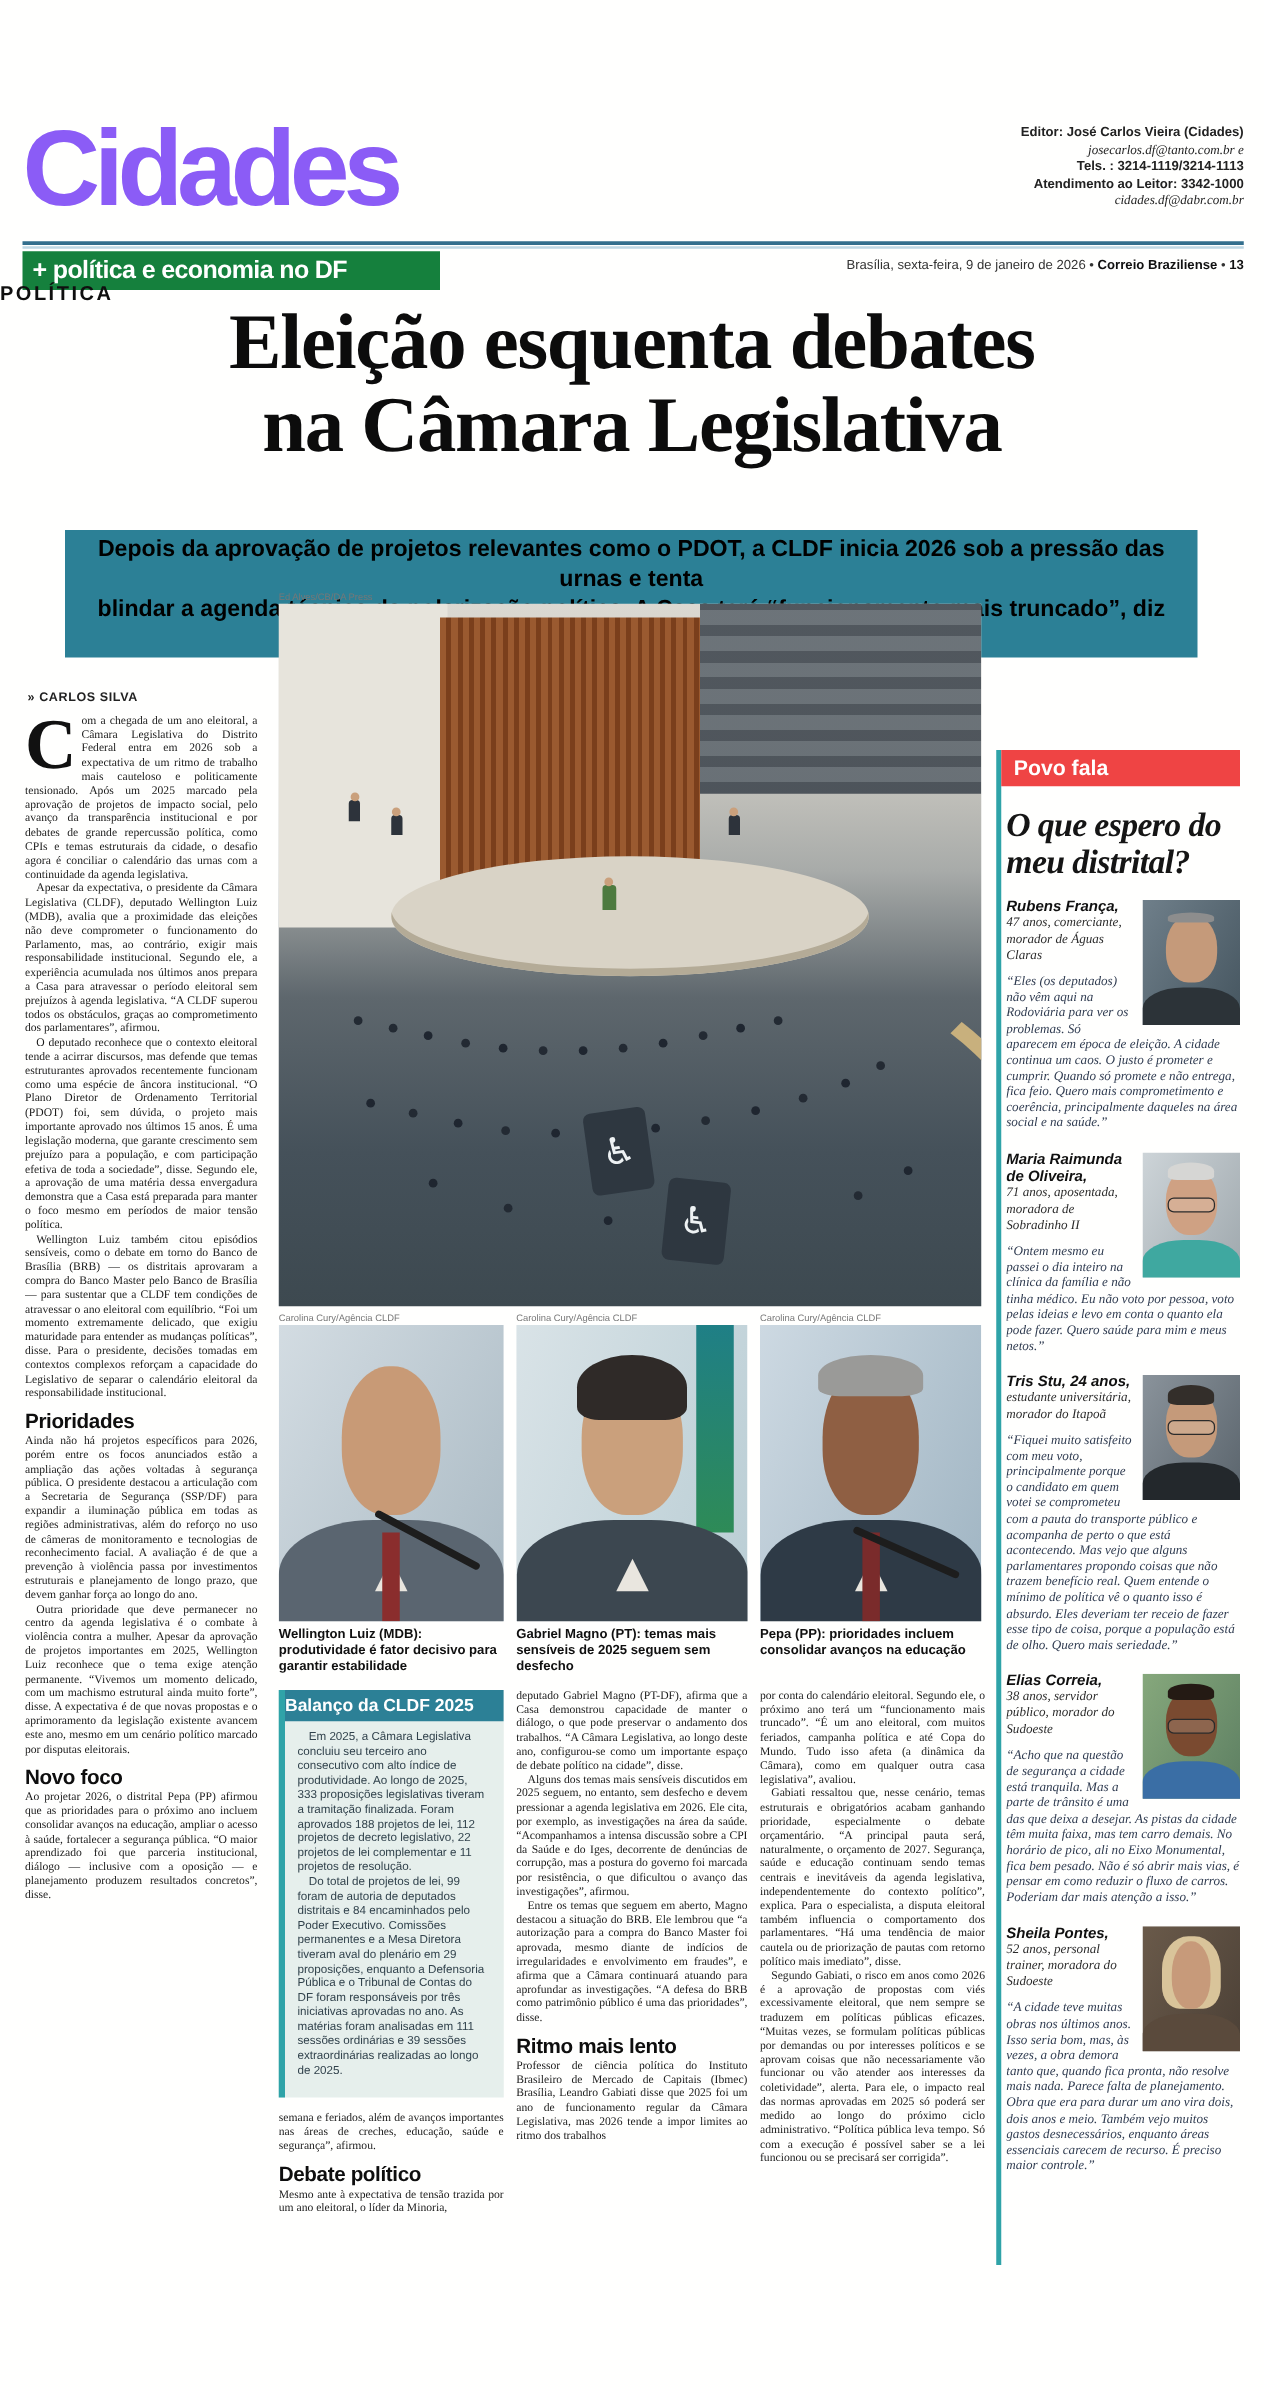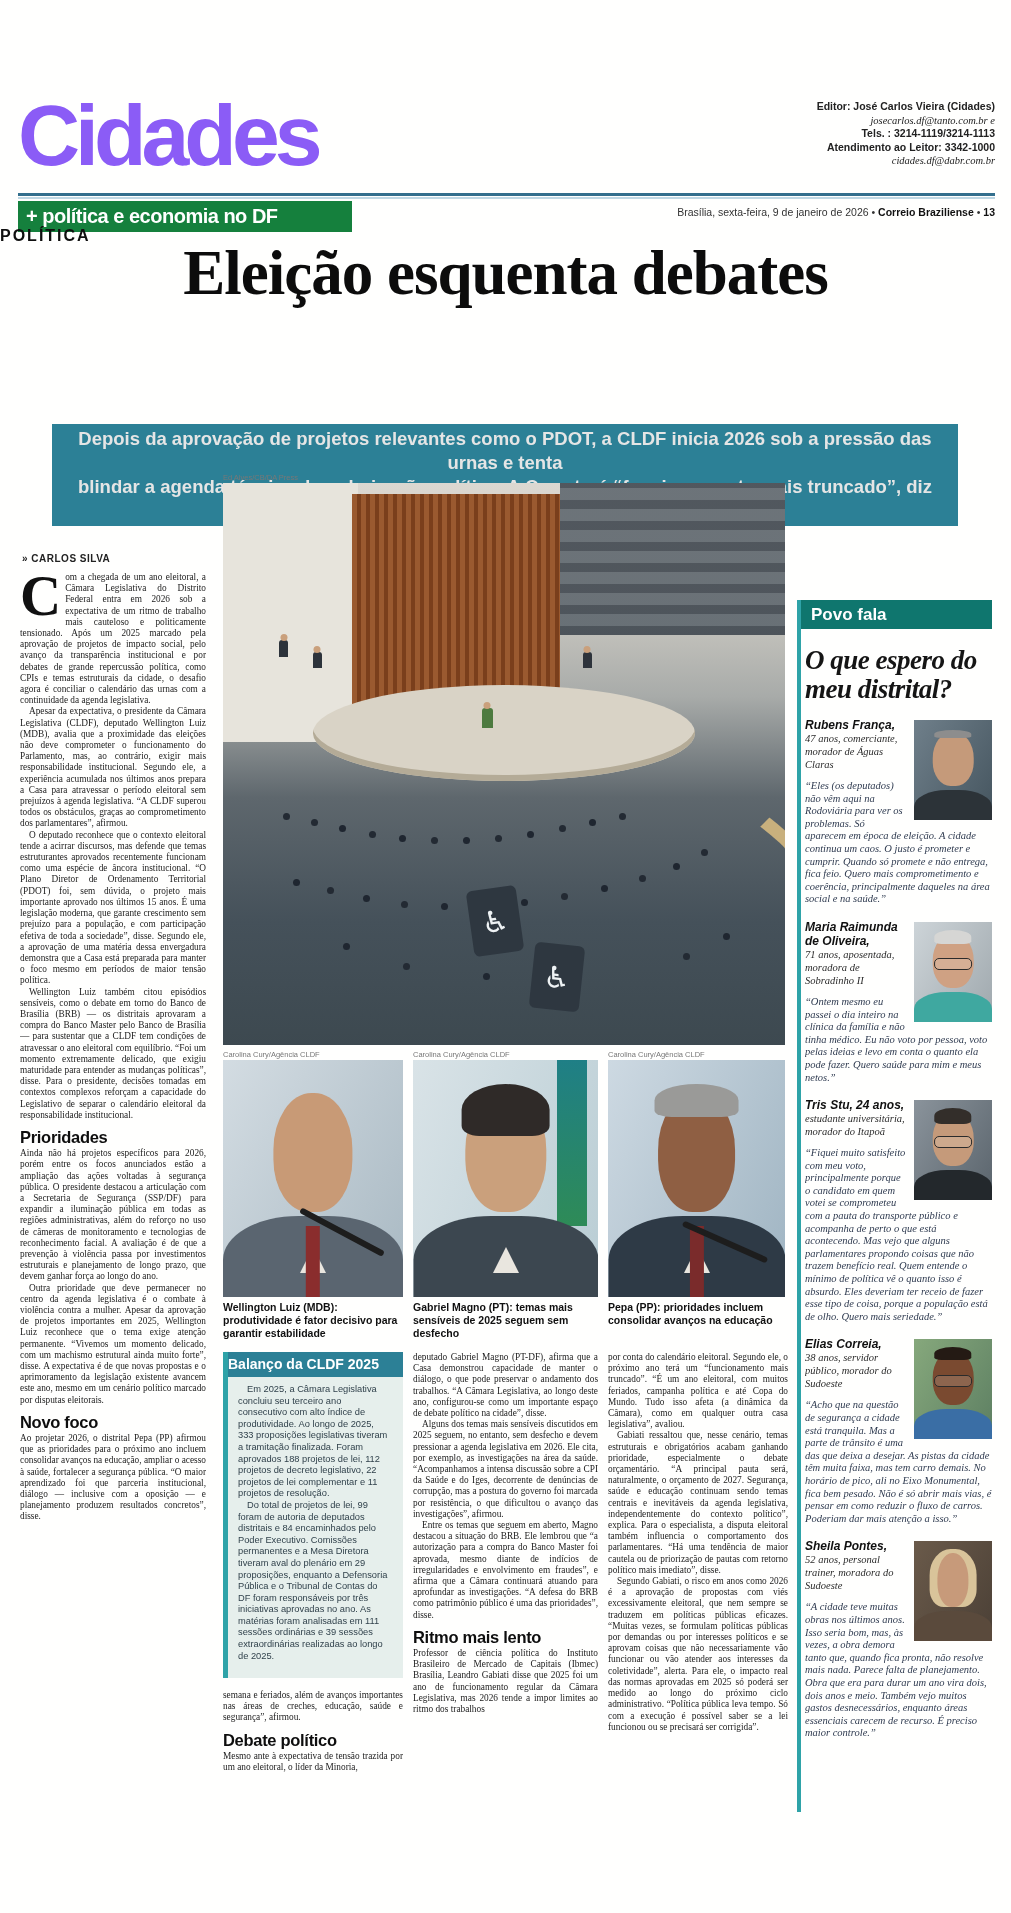--- a/index.html
+++ b/index.html
@@ -20,21 +20,21 @@
   .dateline{position:absolute;right:16px;top:206px;font-family:"Liberation Sans",sans-serif;
         font-size:10.5px;color:#333;}
   .dateline b{color:#111;}
   
   .kicker{position:absolute;left:0;top:227px;width:100%;
         font-family:"Liberation Sans",sans-serif;font-weight:bold;font-size:16px;
         letter-spacing:2px;color:#0f0f0f;}
   .headline{position:absolute;left:0;top:240px;width:100%;text-align:center;
         font-family:"Liberation Serif",serif;font-weight:bold;font-size:63px;
         line-height:67px;color:#0c0c0c;letter-spacing:-1px;}
-  .deck{position:absolute;left:52px;top:424px;width:906px;background:#2c8096;color:#e5e5e5;
+  .deck{position:absolute;left:52px;top:424px;width:906px;background:#2c8096;color:#000000;
         font-family:"Liberation Sans",sans-serif;font-weight:bold;font-size:18.5px;
         line-height:24px;text-align:center;padding:3px 6px;box-sizing:border-box;}
   .byline{position:absolute;left:22px;top:553px;font-family:"Liberation Sans",sans-serif;
         font-weight:bold;font-size:10px;color:#222;letter-spacing:0.5px;}
   
   .col{position:absolute;font-size:9.3px;line-height:11.2px;text-align:justify;
        overflow:hidden;color:#1b1b1b;}
   .col p{margin:0;text-indent:9px;}
   .col p.noind{text-indent:0;}
   .col h3{font-family:"Liberation Sans",sans-serif;font-size:16.5px;margin:11px 0 5px 0;
@@ -90,21 +90,21 @@
   
   .balanco{position:absolute;left:223px;top:1352px;width:180px;height:326px;box-sizing:border-box;
        border-left:5px solid #2fa3a8;background:#e6efec;overflow:hidden;}
   .balanco-h{background:#2c8096;color:#fff;font-family:"Liberation Sans",sans-serif;font-weight:bold;
        font-size:14px;line-height:25px;}
   .balanco-b{padding:7px 12px 6px 10px;font-family:"Liberation Sans",sans-serif;font-size:9.3px;
        line-height:11.6px;color:#31424c;text-align:left;}
   .balanco-b p{margin:0 0 0 0;text-indent:9px;}
   
   .pf-border{position:absolute;left:797px;top:600px;width:4px;height:1212px;background:#2fa3a8;}
-  .pf-label{position:absolute;left:801px;top:600px;width:191px;height:29px;background:#0f766e;
+  .pf-label{position:absolute;left:801px;top:600px;width:191px;height:29px;background:#ef4444;
        color:#fff;font-family:"Liberation Sans",sans-serif;font-weight:bold;font-size:17px;
        line-height:29px;padding-left:10px;box-sizing:border-box;}
   .pf{position:absolute;left:805px;top:640px;width:187px;height:1172px;overflow:hidden;}
   .pf-title{font-family:Liberation Serif, serif;font-style:italic;font-weight:bold;
        font-size:27px;line-height:29px;color:#151515;margin:6px 0 14px 0;letter-spacing:-0.5px;}
   .pf-entry{position:relative;margin-bottom:14px;overflow:hidden;}
   .pf-photo{float:right;width:78px;height:100px;margin:2px 0 4px 7px;position:relative;overflow:hidden;}
   .pf-name{font-family:"Liberation Sans",sans-serif;font-weight:bold;font-style:italic;
        font-size:12px;line-height:14px;color:#101010;}
   .pf-meta{font-style:italic;font-size:10.5px;line-height:13px;color:#2b2b2b;}
@@ -131,20 +131,21 @@
   <div class="rule"></div>
   <div class="rule2"></div>
   <div class="tagline">+ política e economia no DF</div>
   <div class="dateline">
     <span>Brasília, sexta-feira, 9 de janeiro de 2026</span><span> • </span><b>Correio Braziliense</b><span> • </span><b>13</b>
   </div>
 
   <div class="kicker">POLÍTICA</div>
   <div class="headline">
     <div>Eleição esquenta debates</div>
+    <div>na Câmara Legislativa</div>
   </div>
   <div class="deck">
     <div>Depois da aprovação de projetos relevantes como o PDOT, a CLDF inicia 2026 sob a pressão das urnas e tenta</div>
     <div>blindar a agenda técnica da polarização política. A Casa terá “funcionamento mais truncado”, diz especialista</div>
   </div>
   <div class="byline">» CARLOS SILVA</div>
 
   <div class="credit" style="left:223px;top:473px;">Ed Alves/CB/DA Press</div>
   <div class="photo-main">
     <div class="pm-leftwall"></div>

